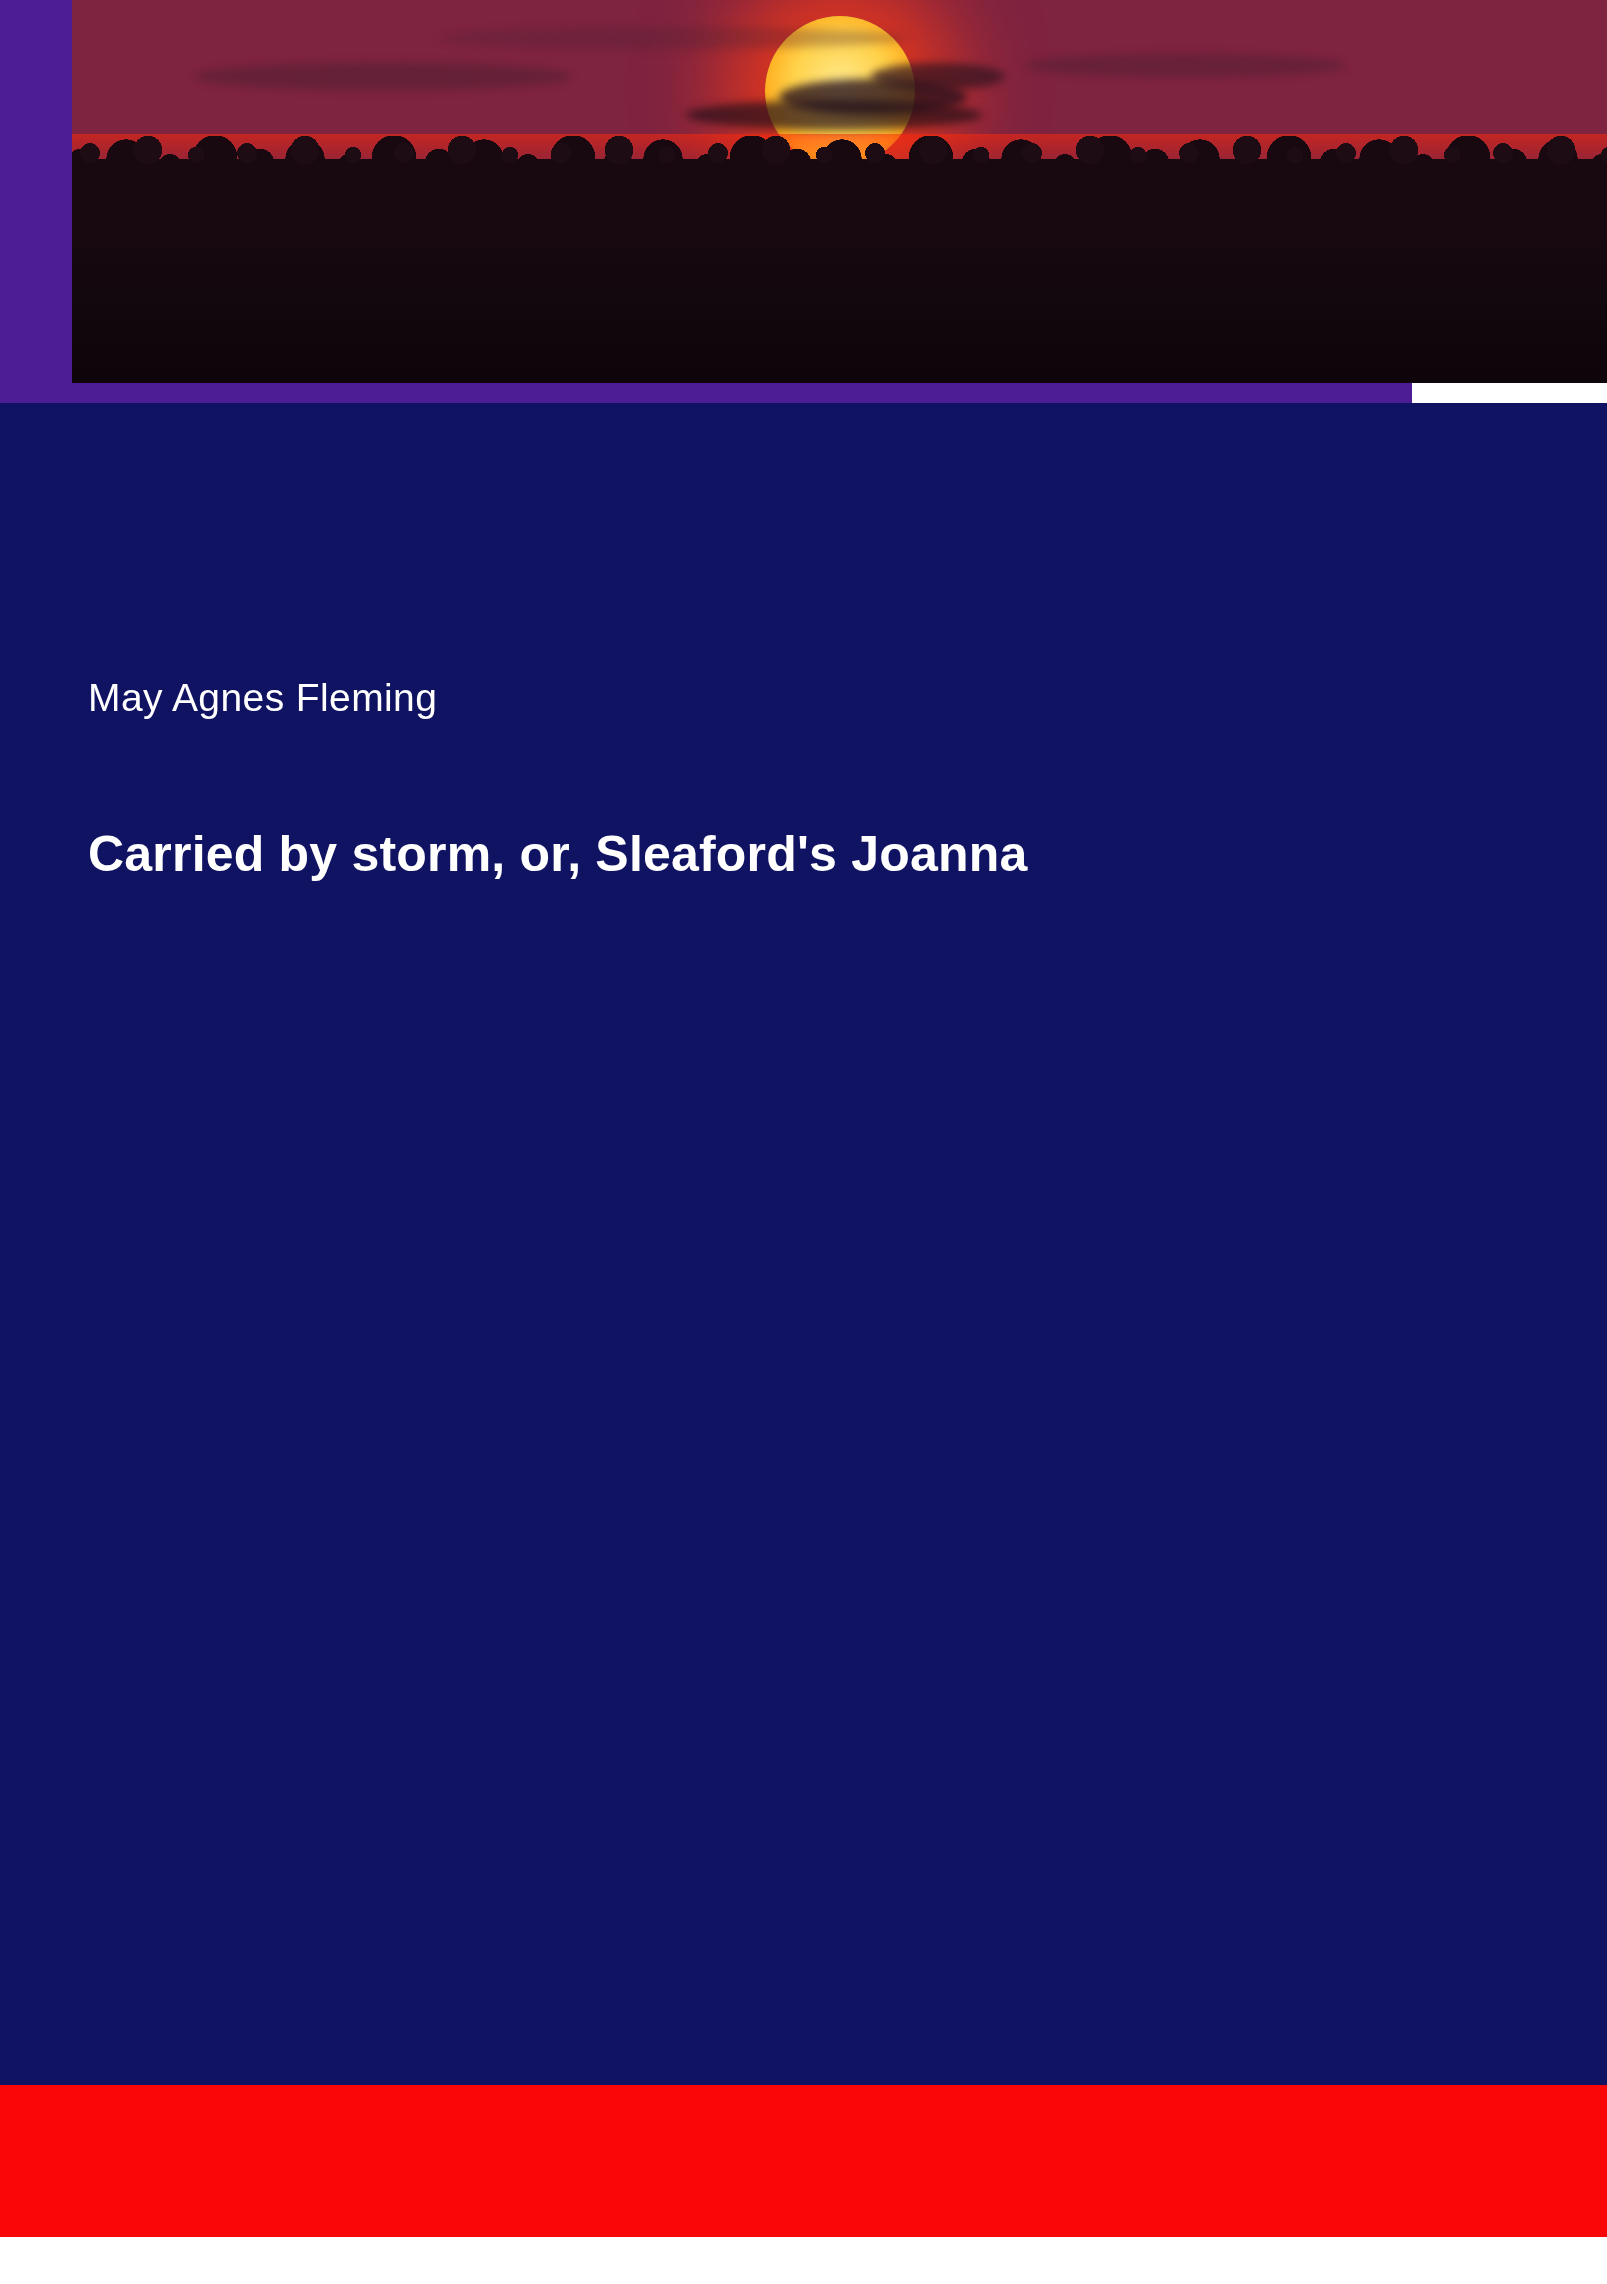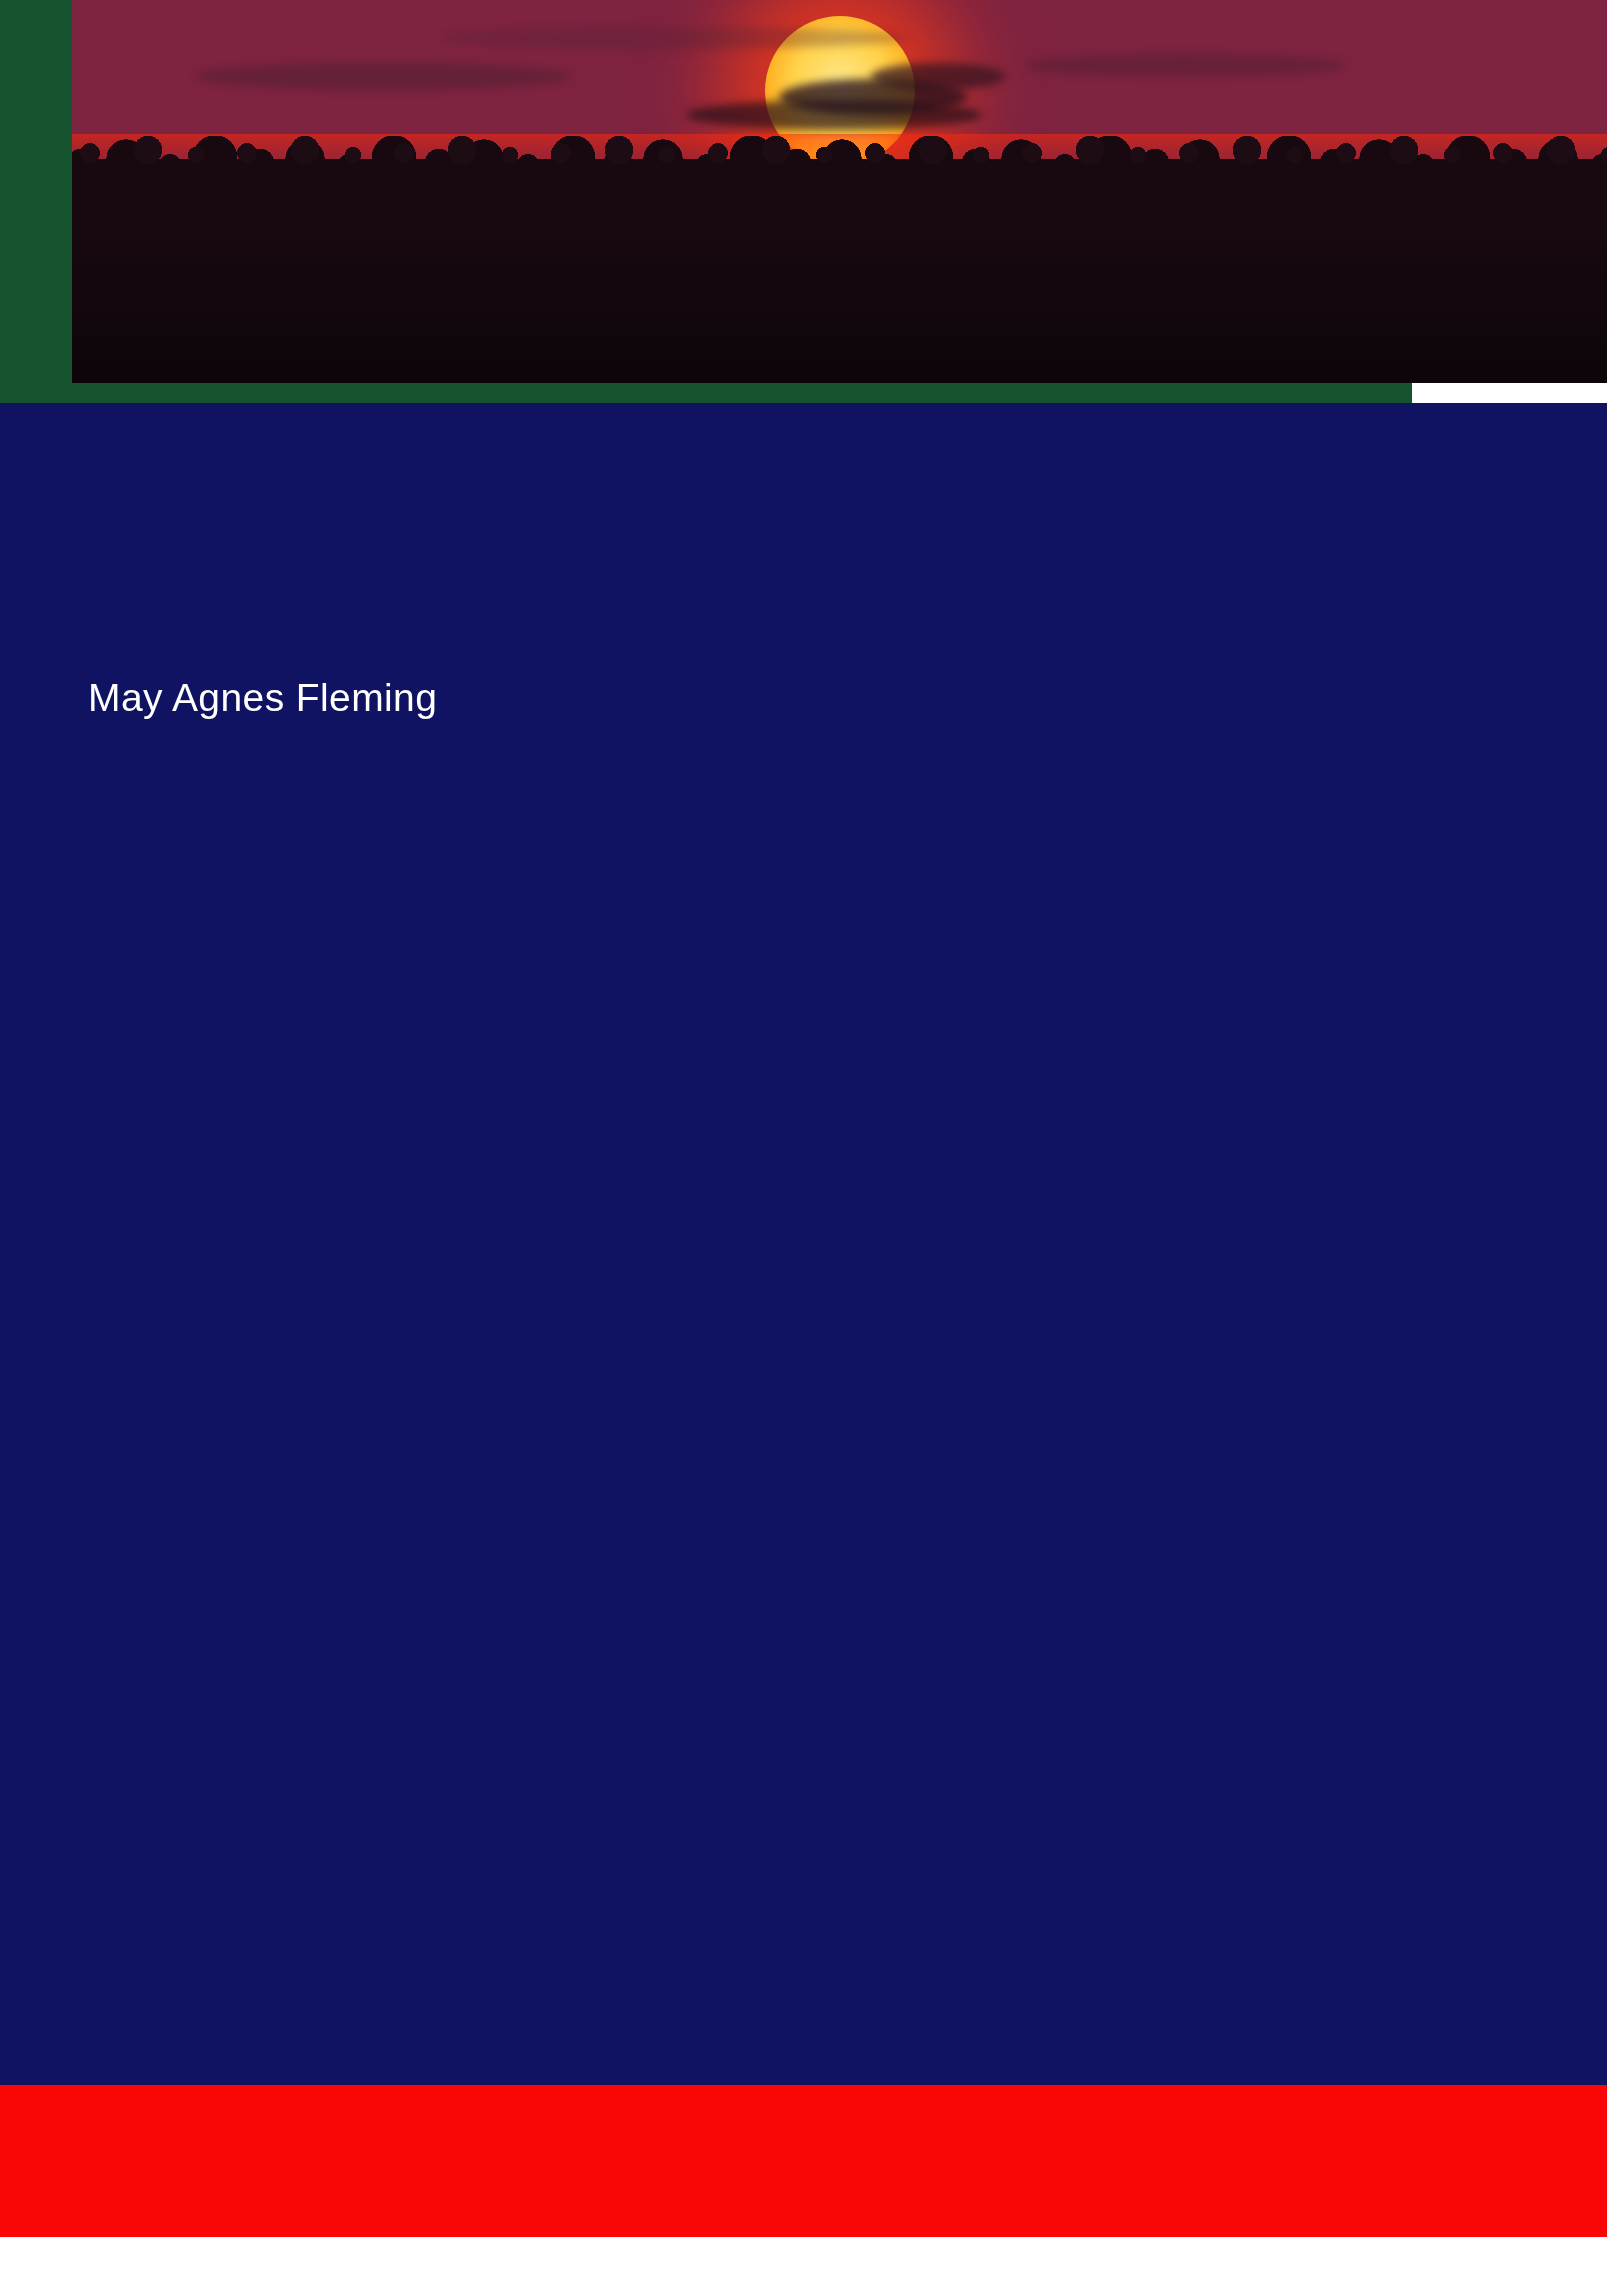--- a/index.html
+++ b/index.html
@@ -11,21 +11,21 @@
     width: 1608px;
     height: 2285px;
     font-family: "Liberation Sans", sans-serif;
     overflow: hidden;
   }
 
   .book-cover {
     position: relative;
     width: 1412px;
     height: 2285px;
-    background: #14532d;
+    background: #4c1d95;
     box-sizing: border-box;
   }
 
   
   .cover-image {
     position: absolute;
     left: 72px;
     top: 0px;
     width: 1536px;
     height: 383px;
@@ -211,20 +211,21 @@
     <div class="cloud c1"></div>
     <div class="cloud c3"></div>
     <div class="treeline"></div>
     <div class="haze"></div>
   </div>
 
   <div class="navy-field"></div>
 
   <div class="author">May Agnes Fleming</div>
 
+  <div class="title">Carried by storm, or, Sleaford's Joanna</div>
 
   <div class="red-band"></div>
 
 
   <div class="bottom-white"></div>
 
 </div>
 
 
 </body></html>

